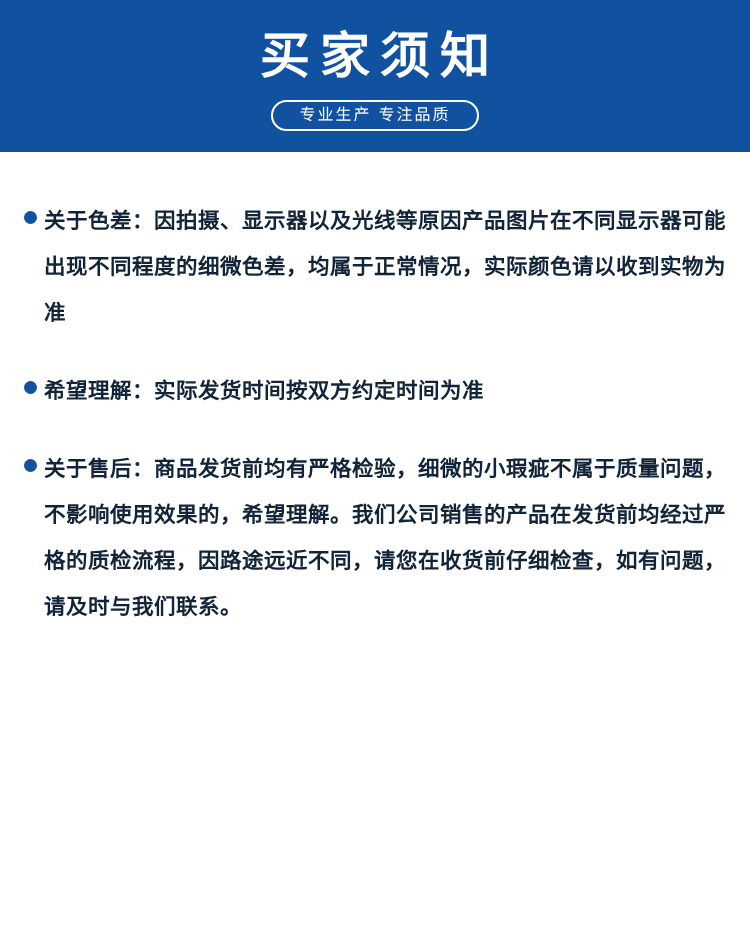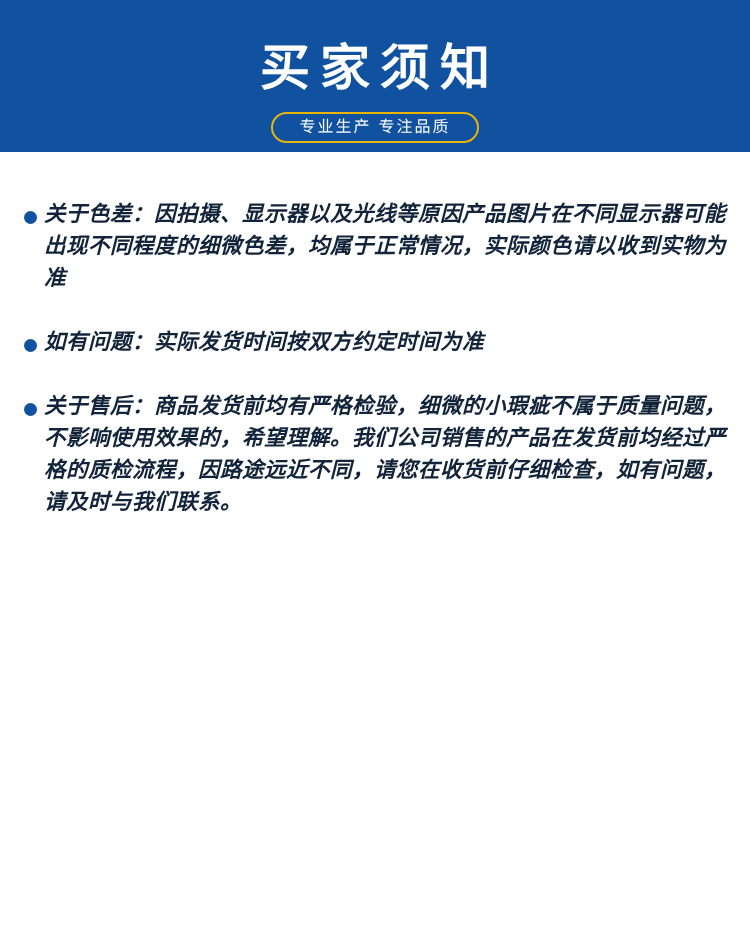--- a/index.html
+++ b/index.html
@@ -25,38 +25,38 @@
   
   .header {
     position: relative;
     width: 750px;
     height: 152px;
     background: #10529f;
     display: flex;
     flex-direction: column;
     align-items: center;
     justify-content: flex-start;
-    padding-top: 40px;
+    padding-top: 28px;
     box-sizing: border-box;
   }
 
   .header-title {
     color: #ffffff;
     font-size: 50px;
     font-weight: bold;
     letter-spacing: 10px;
     line-height: 1.15;
     text-indent: 10px;
     margin: 0;
     font-family: "DejaVu Sans", "Liberation Sans", sans-serif;
   }
 
   .header-pill {
     margin-top: 14px;
-    border: 2px solid #eab308;
+    border: 2px solid #ffffff;
     border-radius: 20px;
     padding: 5px 26px 6px 26px;
     color: #ffffff;
     font-size: 16px;
     letter-spacing: 2px;
     line-height: 1;
     white-space: nowrap;
     font-family: "DejaVu Sans", "Liberation Sans", sans-serif;
   }
 
@@ -65,26 +65,25 @@
     padding: 46px 22px 0 22px;
     box-sizing: border-box;
   }
 
   .para {
     position: relative;
     margin: 0 2px 32px 0;
     padding-left: 22px;
     color: #12243a;
     font-size: 21.5px;
-    line-height: 32px;
+    line-height: 46px;
     font-weight: bold;
     text-align: justify;
     letter-spacing: 0.5px;
     font-family: "DejaVu Sans", "Liberation Sans", sans-serif;
-    font-style: italic;
   }
 
   .para:last-child {
     margin-bottom: 0;
   }
 
   .bullet {
     position: absolute;
     left: 2px;
     top: 13px;
@@ -111,21 +110,21 @@
   <div class="content">
 
     <p class="para">
       <span class="bullet"></span>
       <span class="label">关于色差：因拍摄、显示器以及光线等原因产品图片在不同显示器可能出现不同程度的细微色差，均属于正常情况，实际颜色请以收到实物为准</span>
     </p>
 
 
     <p class="para">
       <span class="bullet"></span>
-      <span class="label">如有问题：实际发货时间按双方约定时间为准</span>
+      <span class="label">希望理解：实际发货时间按双方约定时间为准</span>
     </p>
 
 
     <p class="para">
       <span class="bullet"></span>
       <span class="label">关于售后：商品发货前均有严格检验，细微的小瑕疵不属于质量问题，不影响使用效果的，希望理解。我们公司销售的产品在发货前均经过严格的质检流程，因路途远近不同，请您在收货前仔细检查，如有问题，请及时与我们联系。</span>
     </p>
 
   </div>
 </div>

